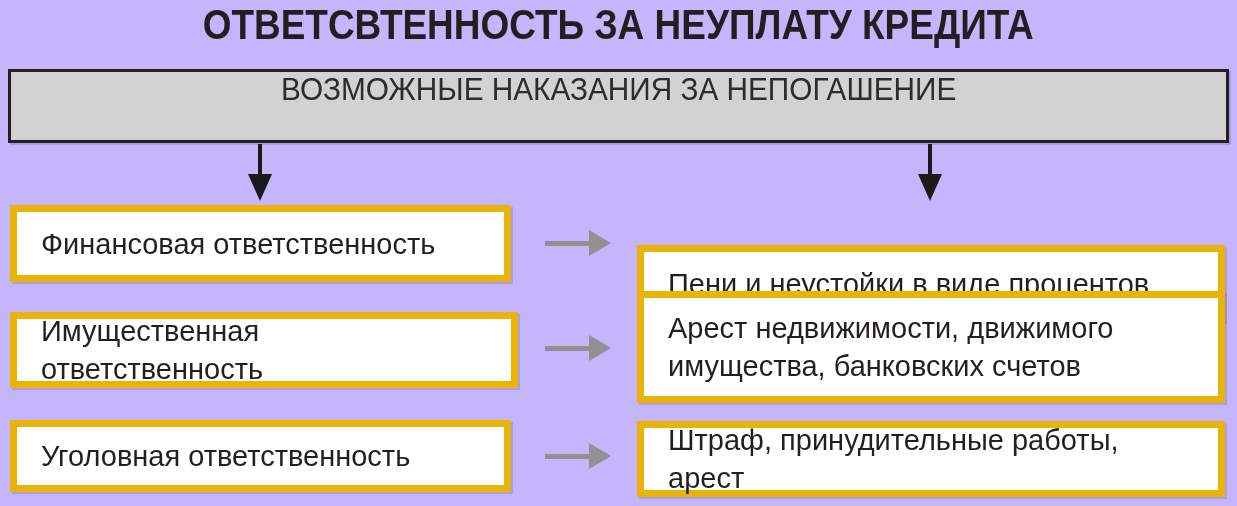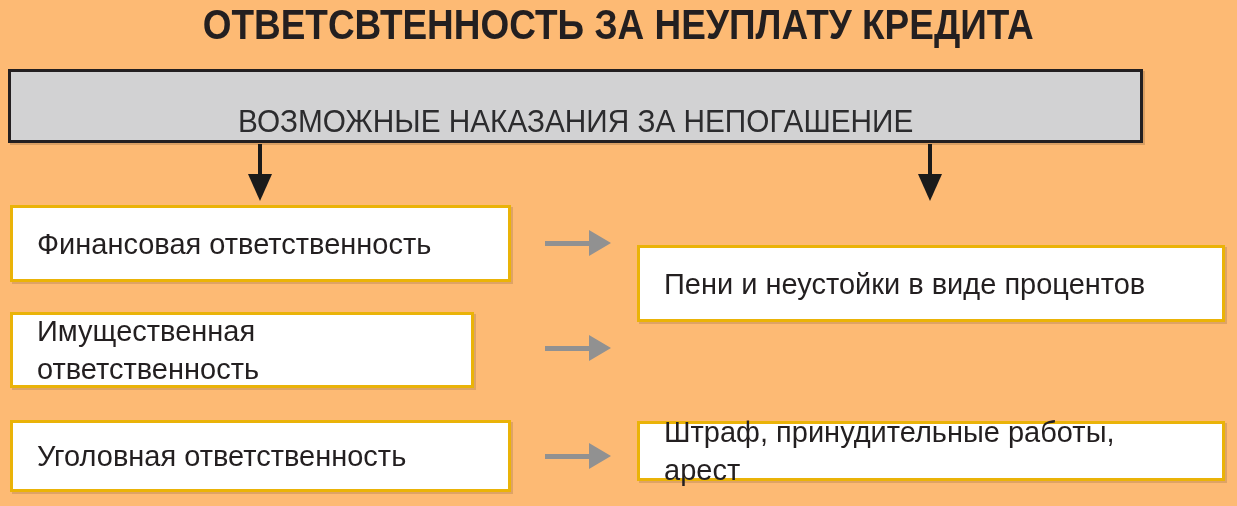--- a/index.html
+++ b/index.html
@@ -1,21 +1,21 @@
 <!DOCTYPE html>
 <html lang="ru"><head>
 <meta charset="utf-8">
 <style>
   html, body { margin: 0; padding: 0; background: #ffffff; }
 
   .page {
     position: relative;
     width: 1237px;
     height: 506px;
-    background: #fdba74;
+    background: #c4b5fd;
     font-family: "Liberation Sans", sans-serif;
     color: #231f20;
     overflow: hidden;
   }
 
   
   .title {
     position: absolute;
     top: 1px; left: 0;
     width: 100%;
@@ -28,27 +28,27 @@
   .title .condensed {
     display: inline-block;
     transform: scaleX(0.88);
     transform-origin: center;
   }
 
   
   .header-box {
     position: absolute;
     left: 8px; top: 69px;
-    width: 1135px; height: 74px;
+    width: 1221px; height: 74px;
     box-sizing: border-box;
     background: #d2d2d3;
     border: 3px solid #231f20;
     box-shadow: 2px 2px 0 rgba(0,0,0,0.14);
     display: flex;
-    align-items: flex-end;
+    align-items: flex-start;
     justify-content: center;
   }
   .header-box .label {
     font-size: 31px;
     font-weight: 400;
     color: #2c2c2e;
     display: inline-block;
     transform: scaleX(0.96);
     transform-origin: center;
     white-space: nowrap;
@@ -71,35 +71,35 @@
     border-top: 27px solid #1a1a1a;
   }
   .varrow.left  { left: 248px; }
   .varrow.right { left: 918px; }
 
   
   .box {
     position: absolute;
     box-sizing: border-box;
     background: #ffffff;
-    border: 3px solid #eab308;
+    border: 7px solid #eab308;
     box-shadow: 2px 2px 0 rgba(0,0,0,0.12);
     display: flex;
     align-items: center;
     padding: 0 24px;
     font-size: 29px;
     line-height: 38px;
     color: #231f20;
   }
   .box-l1 { left: 10px;  top: 205px; width: 501px; height: 77px; }
   .box-r1 { left: 637px; top: 205px; width: 588px; height: 77px; margin-top: 40px; }
-  .box-l2 { left: 10px;  top: 312px; width: 464px; height: 76px; }
+  .box-l2 { left: 10px;  top: 312px; width: 508px; height: 76px; }
   .box-r2 { left: 637px; top: 291px; width: 588px; height: 112px; }
   .box-l3 { left: 10px;  top: 420px; width: 501px; height: 72px; }
-  .box-r3 { left: 637px; top: 421px; width: 588px; height: 60px; justify-content: center; }
+  .box-r3 { left: 637px; top: 421px; width: 588px; height: 76px; justify-content: center; }
 
   
   .harrow {
     position: absolute;
     left: 545px;
     width: 66px; height: 26px;
     display: flex;
     align-items: center;
   }
   .harrow .stem { width: 44px; height: 5px; background: #919191; }
@@ -146,20 +146,23 @@
     <span>Пени и неустойки в виде процентов</span>
   </div>
 
   <div class="box box-l2">
     <span>Имущественная ответственность</span>
   </div>
   <div class="harrow r2">
     <div class="stem"></div>
     <div class="head"></div>
   </div>
+  <div class="box box-r2">
+    <span>Арест недвижимости, движимого имущества, банковских счетов</span>
+  </div>
 
   <div class="box box-l3">
     <span>Уголовная ответственность</span>
   </div>
   <div class="harrow r3">
     <div class="stem"></div>
     <div class="head"></div>
   </div>
   <div class="box box-r3">
     <span>Штраф, принудительные работы, арест</span>

